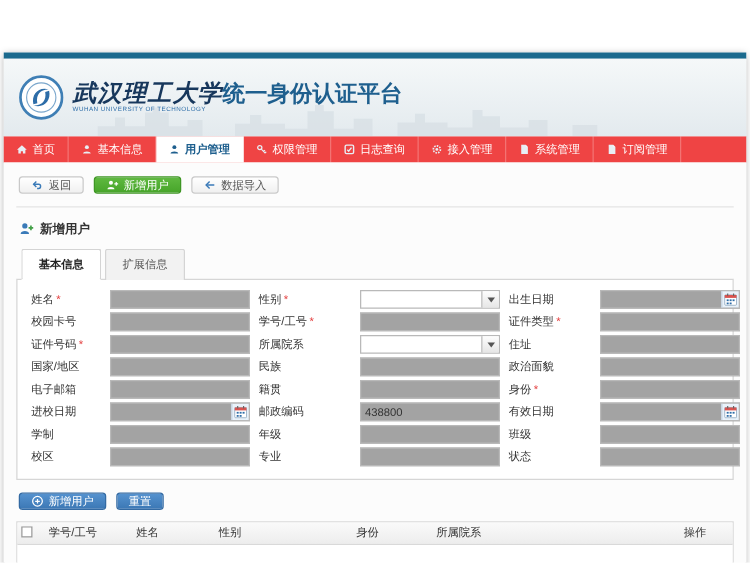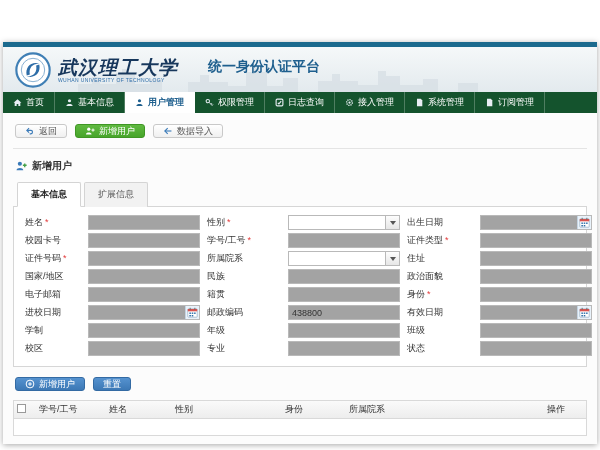--- a/index.html
+++ b/index.html
@@ -12,45 +12,45 @@
     color: #333;
   }
   .app {
     position: absolute; left: 3px; top: 42px; width: 594px;
     background: #fff;
     box-shadow: 0 1px 6px rgba(0,0,0,.35);
   }
   
   .topbar { height: 5px; background: #1b6a8e; }
   .header {
-    height: 45px;
+    height: 62px;
     background: linear-gradient(#f5f8f9, #e3eaee);
     position: relative;
     display: flex; align-items: center;
     overflow: hidden;
   }
   .skyline { position: absolute; bottom: 0; left: 75px; width: 400px; height: 28px; opacity: .75; }
   .logo { width: 36px; height: 36px; margin-left: 12px; flex: 0 0 auto; z-index: 1; }
   .uni-block { margin-left: 7px; z-index: 1; }
   .uni-name {
     font-family: "DejaVu Serif", serif;
     font-weight: bold; font-style: italic;
     font-size: 19px; line-height: 20px;
     color: #17375c; letter-spacing: 1px;
   }
   .uni-en { font-size: 5px; color: #2d6da8; letter-spacing: .4px; }
-  .platform-title { margin-left: 30px; margin-bottom: 6px; font-size: 14px; font-weight: bold; color: #1e5f8e; z-index: 1; }
+  .platform-title { margin-left: 0; margin-bottom: 6px; font-size: 18px; font-weight: bold; color: #1e5f8e; z-index: 1; }
   .hdr-right { margin-left: auto; display: flex; align-items: center; gap: 8px; padding-right: 10px; z-index: 1; }
   .avatar { width: 25px; height: 32px; border: 1px solid #fff; box-shadow: 0 0 2px rgba(0,0,0,.3); }
   .hdr-link { display: flex; align-items: center; gap: 3px; font-size: 9px; color: #444; cursor: pointer; }
   .hdr-link .icn { width: 10px; height: 10px; color: #5b7document1; }
   .icn { display: inline-flex; }
   .icn svg { width: 100%; height: 100%; display: block; }
   
-  .nav { display: flex; background: #14532d; height: 21px; }
+  .nav { display: flex; background: #ef4444; height: 21px; }
   .nav-item {
     display: flex; align-items: center; gap: 4px;
     padding: 0 10px; font-size: 9px; color: #fff; cursor: pointer;
     border-right: 1px solid rgba(255,255,255,.25);
   }
   .nav-item .icn { width: 9px; height: 9px; color: #e8eef4; }
   .nav-item.active { background: #fff; color: #1e5f8e; font-weight: bold; }
   .nav-item.active .icn { color: #1e5f8e; }
   
   .content { background: #fcfcfc; padding: 8px 10px 8px; }

